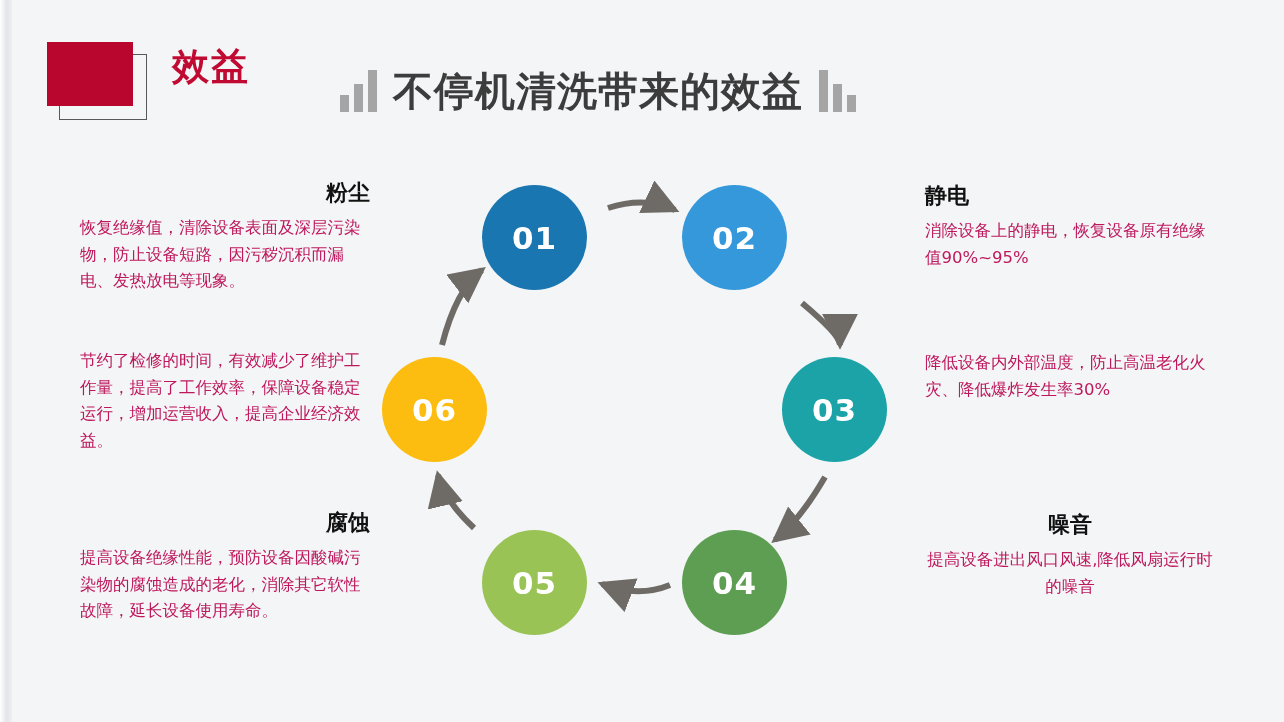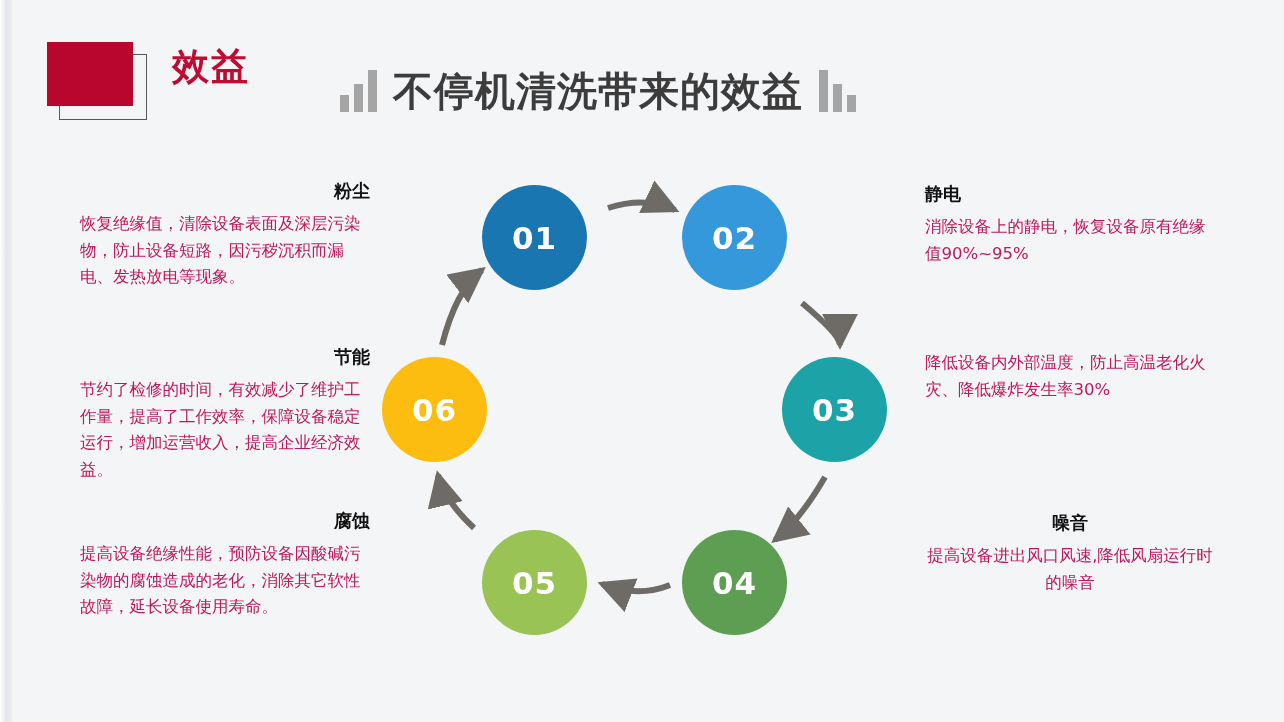--- a/index.html
+++ b/index.html
@@ -48,21 +48,21 @@
   .n01{left:112px;top:25px;width:105px;height:105px;background:#1a76b0;}
   .n02{left:312px;top:25px;width:105px;height:105px;background:#3498db;}
   .n03{left:412px;top:197px;width:105px;height:105px;background:#1ba3a8;}
   .n04{left:312px;top:370px;width:105px;height:105px;background:#5d9e52;}
   .n05{left:112px;top:370px;width:105px;height:105px;background:#9ac356;}
   .n06{left:12px;top:197px;width:105px;height:105px;background:#fcbc10;}
   .arrows{position:absolute;left:0;top:0;width:540px;height:500px;}
 
   
   .block{position:absolute;width:290px;}
-  .block .head{font-size:18px;font-weight:700;color:#111111;line-height:1;
+  .block .head{font-size:22px;font-weight:700;color:#111111;line-height:1;
     margin-bottom:11px;font-family:"DejaVu Sans","Liberation Sans",sans-serif;}
   .block .body{font-size:16.5px;color:#be185d;line-height:1.62;
     font-family:"DejaVu Sans","Liberation Sans",sans-serif;}
   .left-block{left:80px;text-align:right;}
   .left-block .body{text-align:left;}
   .right-block{left:925px;text-align:left;}
 
   .b-dust{top:182px;}
   .b-energy{top:348px;}
   .b-corrosion{top:512px;}
@@ -118,21 +118,20 @@
     <div class="node n04">04</div>
     <div class="node n05">05</div>
     <div class="node n06">06</div>
   </div>
 
   <div class="block left-block b-dust">
     <div class="head">粉尘</div>
     <div class="body">恢复绝缘值，清除设备表面及深层污染物，防止设备短路，因污秽沉积而漏电、发热放电等现象。</div>
   </div>
   <div class="block left-block b-energy">
-    <div class="head">节能</div>
     <div class="body">节约了检修的时间，有效减少了维护工作量，提高了工作效率，保障设备稳定运行，增加运营收入，提高企业经济效益。</div>
   </div>
   <div class="block left-block b-corrosion">
     <div class="head">腐蚀</div>
     <div class="body">提高设备绝缘性能，预防设备因酸碱污染物的腐蚀造成的老化，消除其它软性故障，延长设备使用寿命。</div>
   </div>
 
   <div class="block right-block b-static">
     <div class="head">静电</div>
     <div class="body">消除设备上的静电，恢复设备原有绝缘值90%~95%</div>

